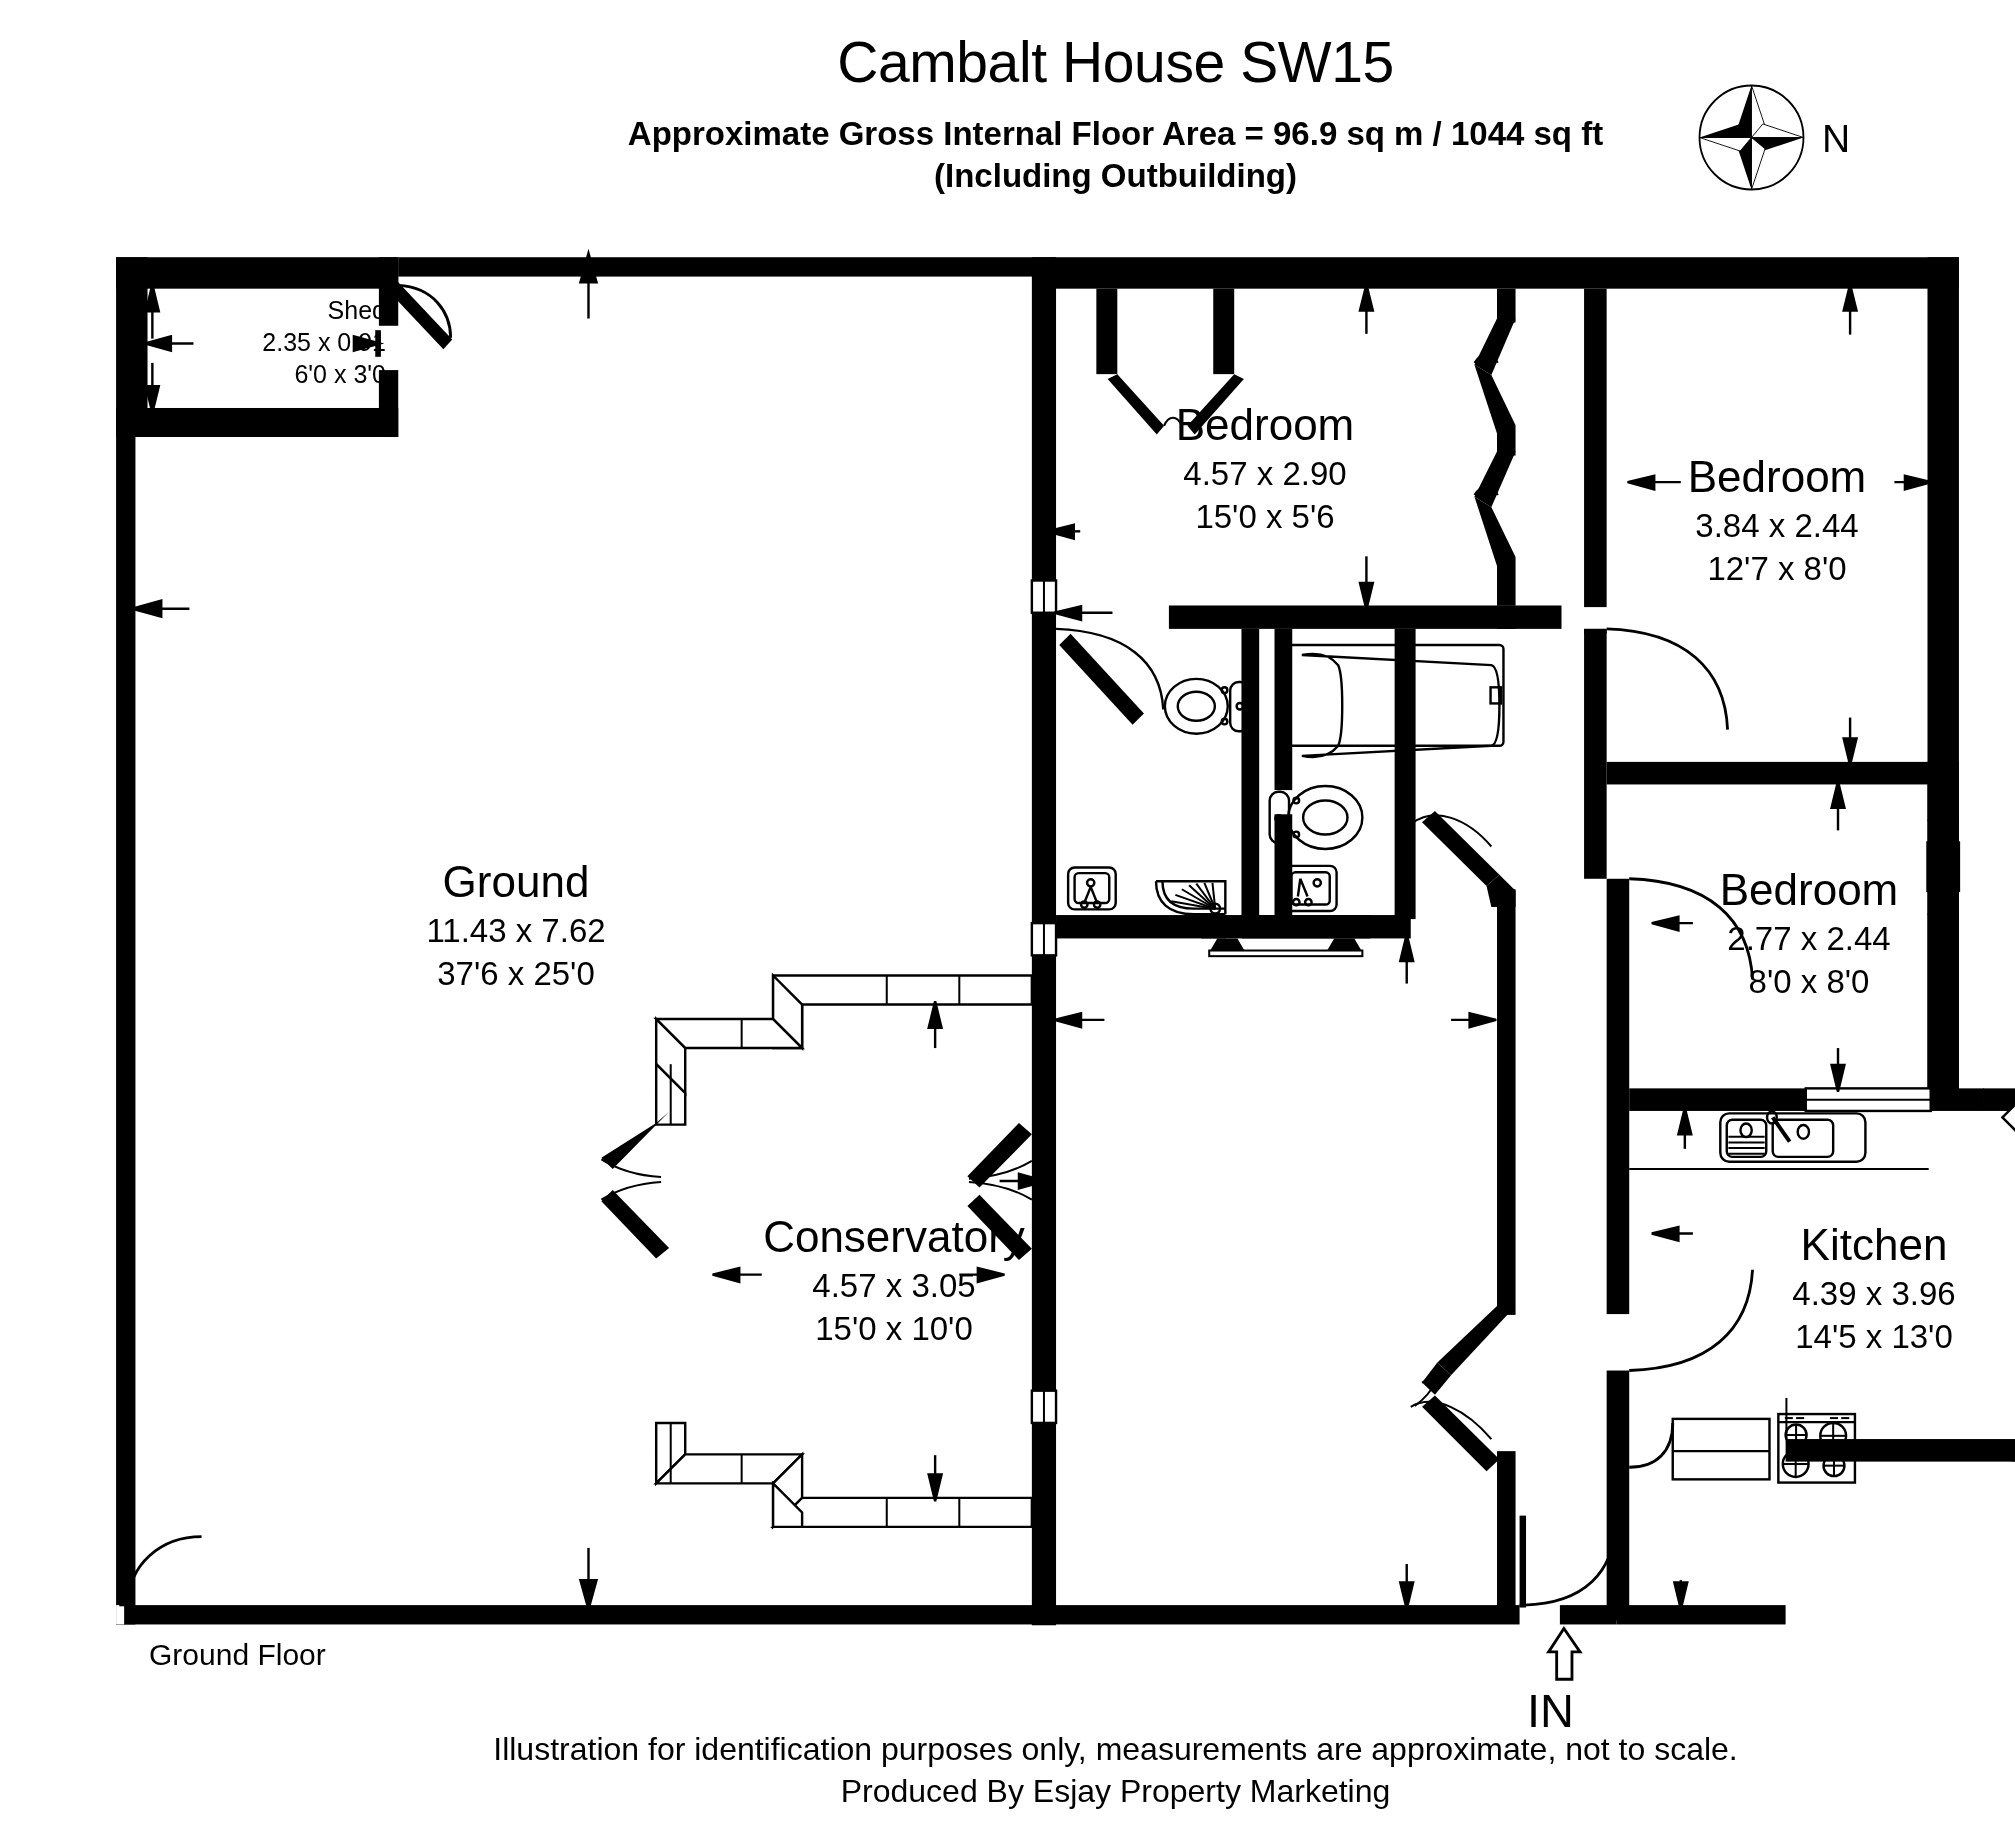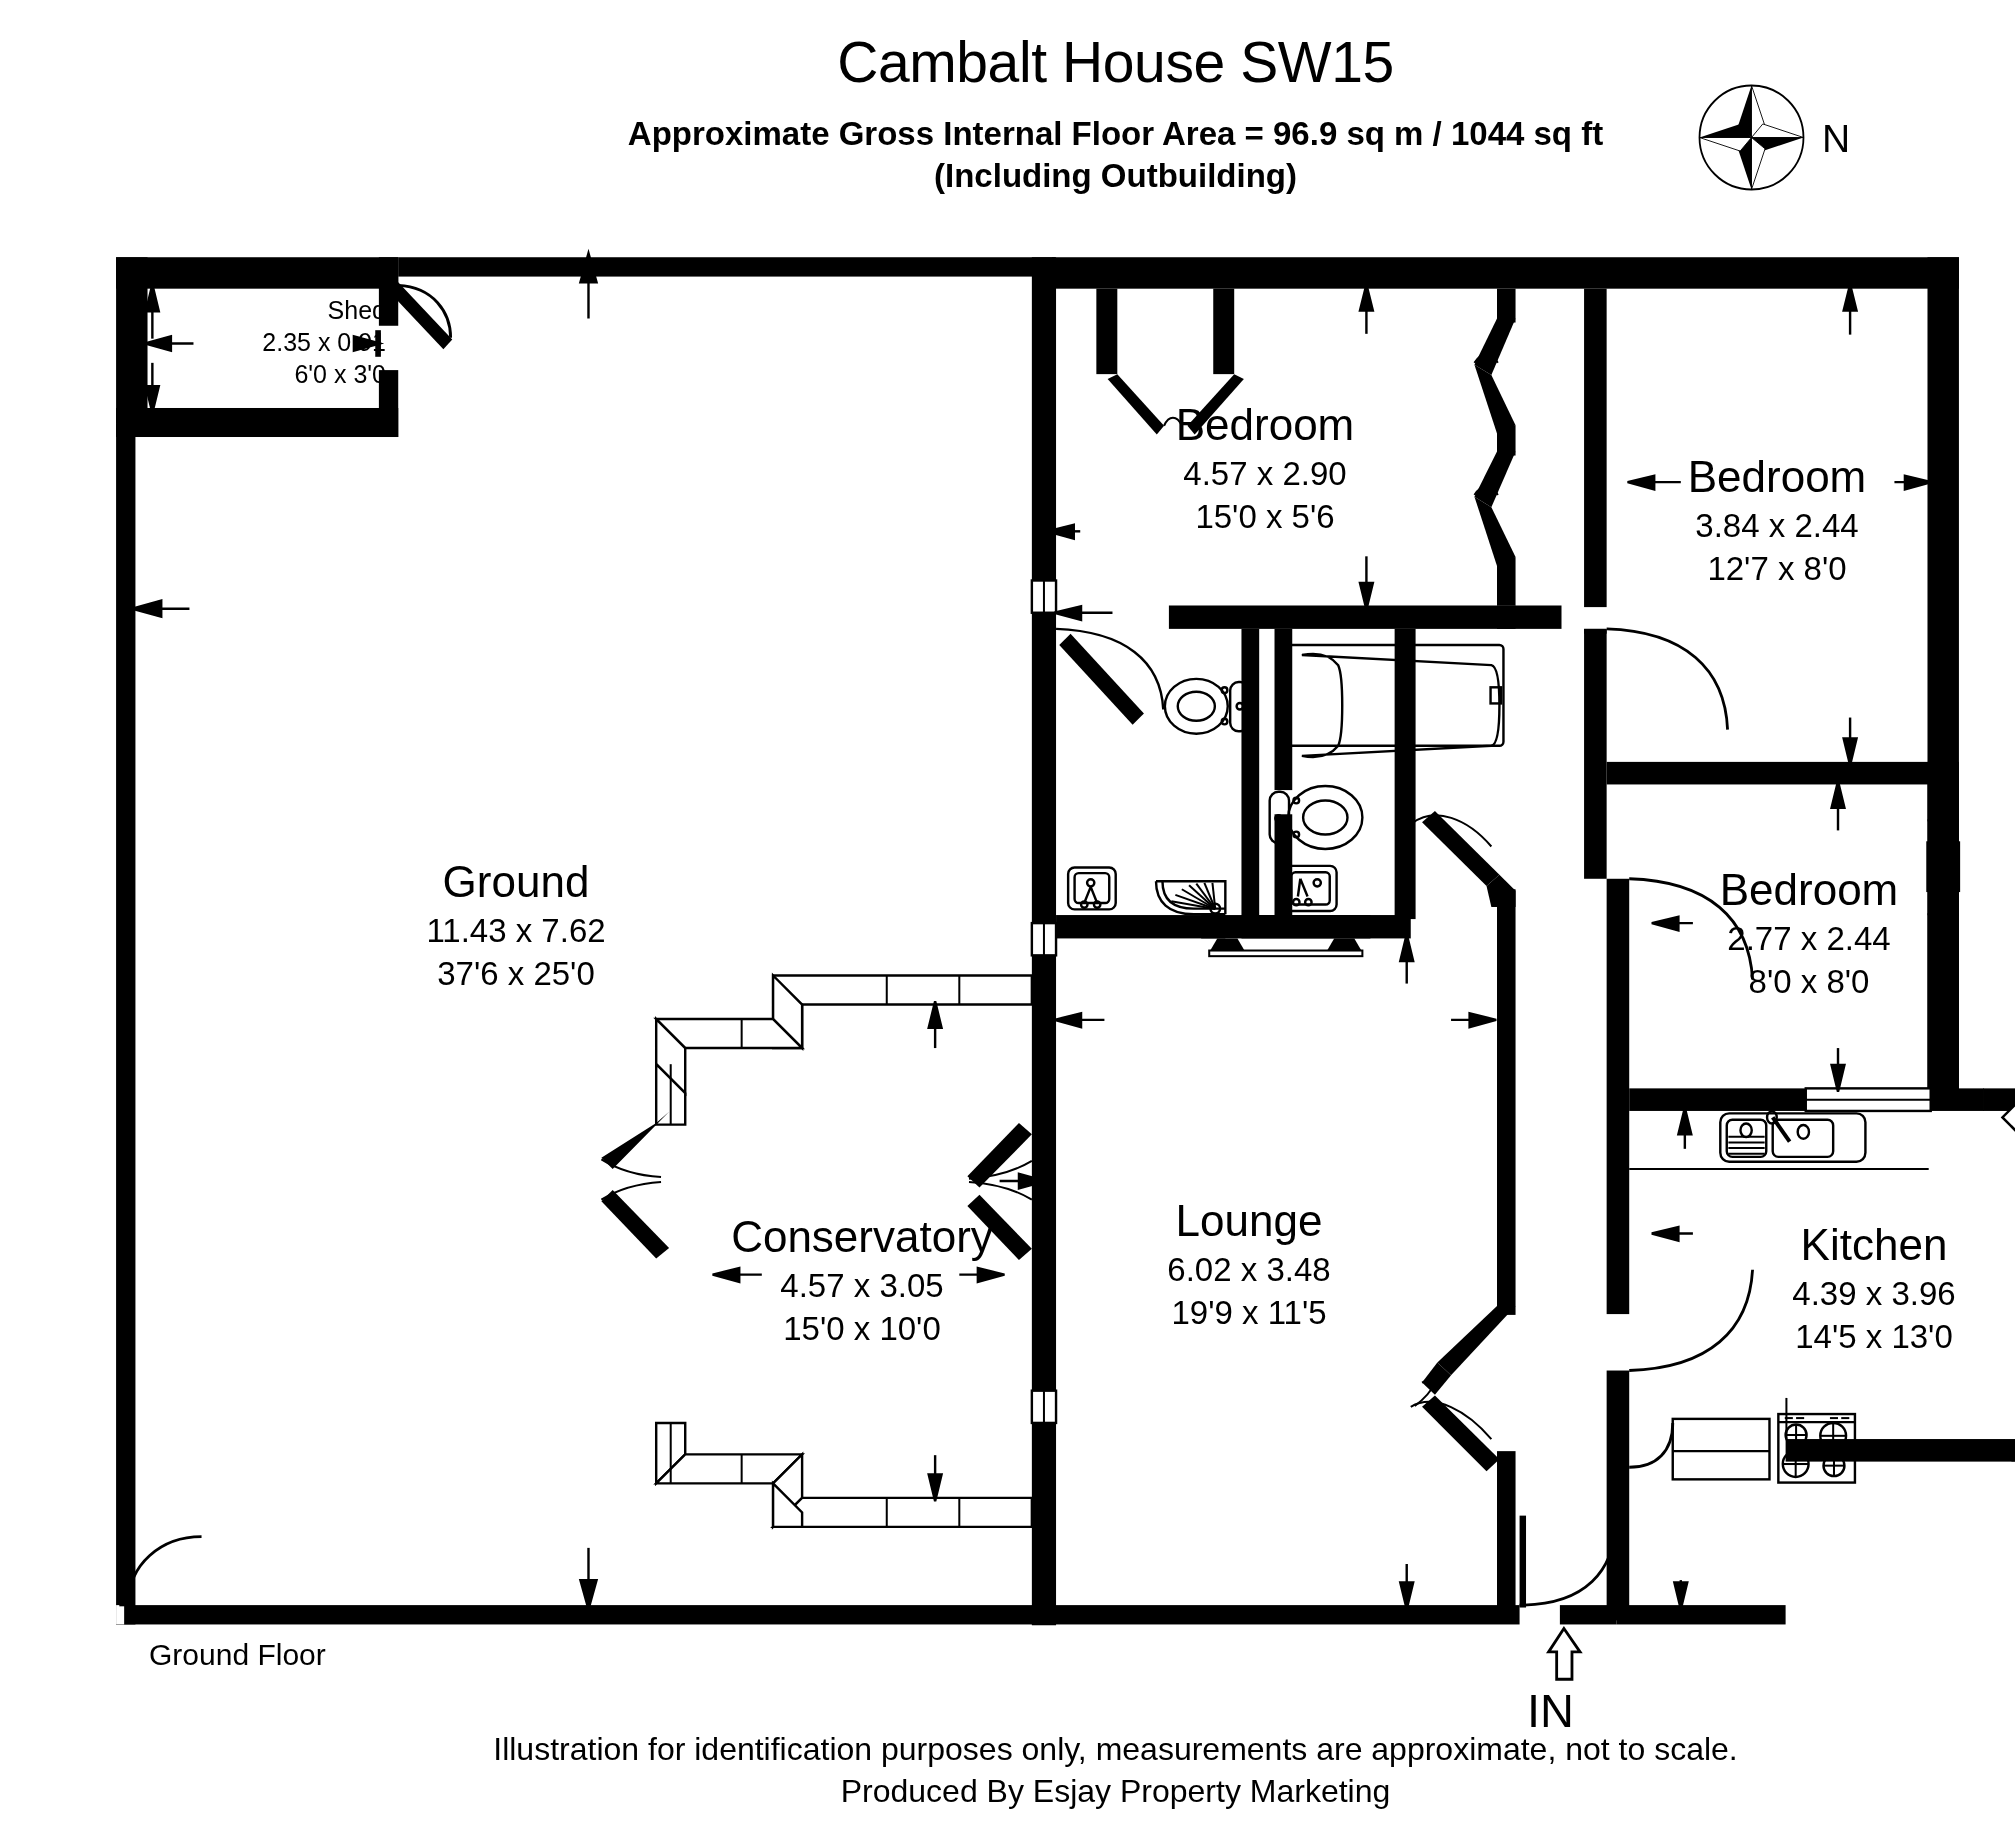--- a/index.html
+++ b/index.html
@@ -469,31 +469,26 @@
     <div class="dm">3.84 x 2.44</div>
     <div class="dm">12'7 x 8'0</div>
   </div>
 
   <div class="rlabel" style="left:1648px;top:862px;width:322px;">
     <div class="nm">Bedroom</div>
     <div class="dm">2.77 x 2.44</div>
     <div class="dm">8'0 x 8'0</div>
   </div>
 
-  <div class="rlabel" style="left:713px;top:1209px;width:298px;">
+  <div class="rlabel" style="left:745px;top:1209px;width:298px;">
     <div class="nm">Conservatory</div>
     <div class="dm">4.57 x 3.05</div>
     <div class="dm">15'0 x 10'0</div>
   </div>
 
-  <div class="rlabel" style="left:1088px;top:1193px;width:322px;">
-    <div class="nm">Lounge</div>
-    <div class="dm">6.02 x 3.48</div>
-    <div class="dm">19'9 x 11'5</div>
-  </div>
 
   <div class="rlabel" style="left:1713px;top:1217px;width:322px;">
     <div class="nm">Kitchen</div>
     <div class="dm">4.39 x 3.96</div>
     <div class="dm">14'5 x 13'0</div>
   </div>
 
   <div style="position:absolute;left:1527px;top:1683px;font-size:47px;">IN</div>
 
   <div id="floorlabel">Ground Floor</div>

